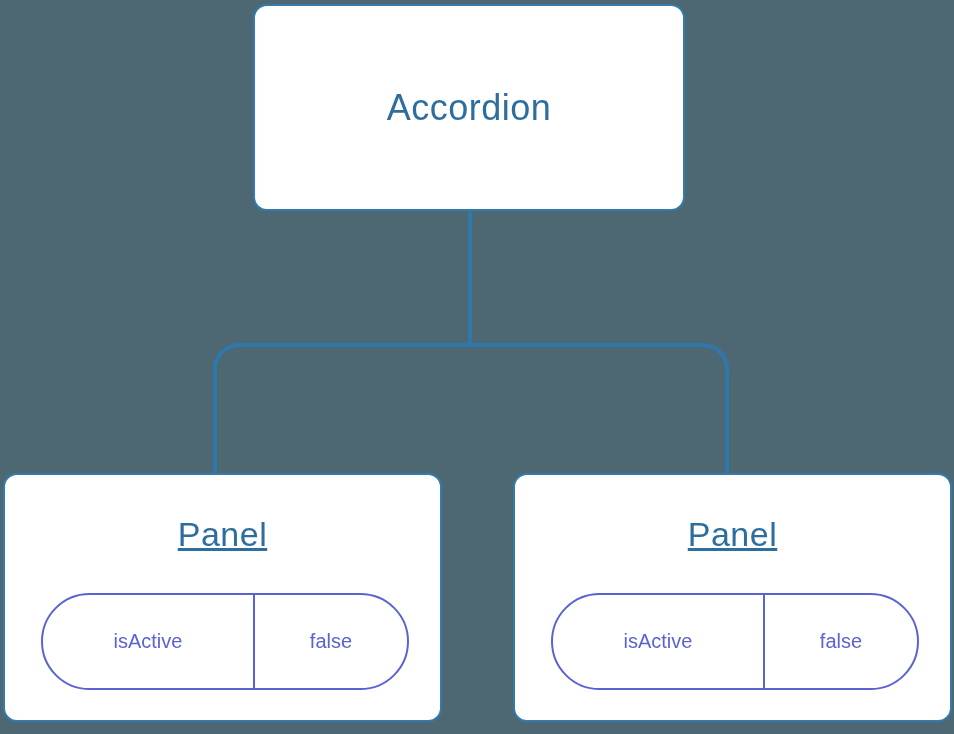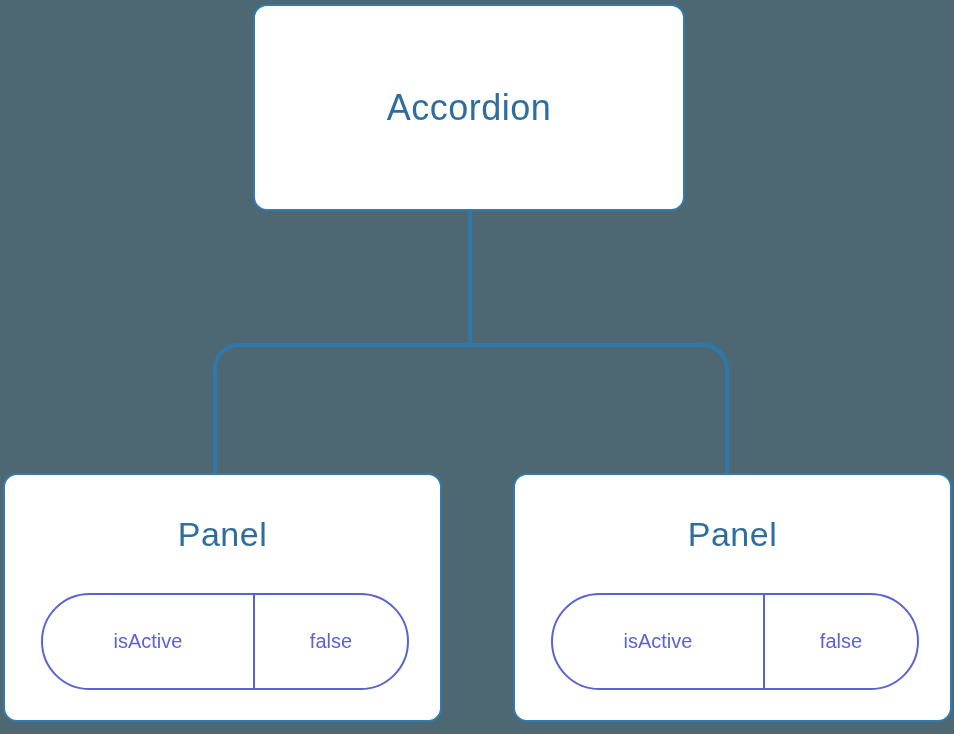--- a/index.html
+++ b/index.html
@@ -47,20 +47,21 @@
   .node-child-left{ left:3px; }
   .node-child-right{ left:513px; }
   .node-child .node-label{
     display:block;
     text-align:center;
     margin-top:40px;
     color:var(--heading);
     font-size:34px;
     font-weight:500;
     letter-spacing:0.5px;
+    text-decoration:underline;
   }
   .state-pill{
     position:absolute;
     left:36px; top:118px;
     width:368px; height:97px;
     border:2px solid var(--state);
     border-radius:49px;
     box-sizing:border-box;
     display:flex;
     overflow:hidden;

